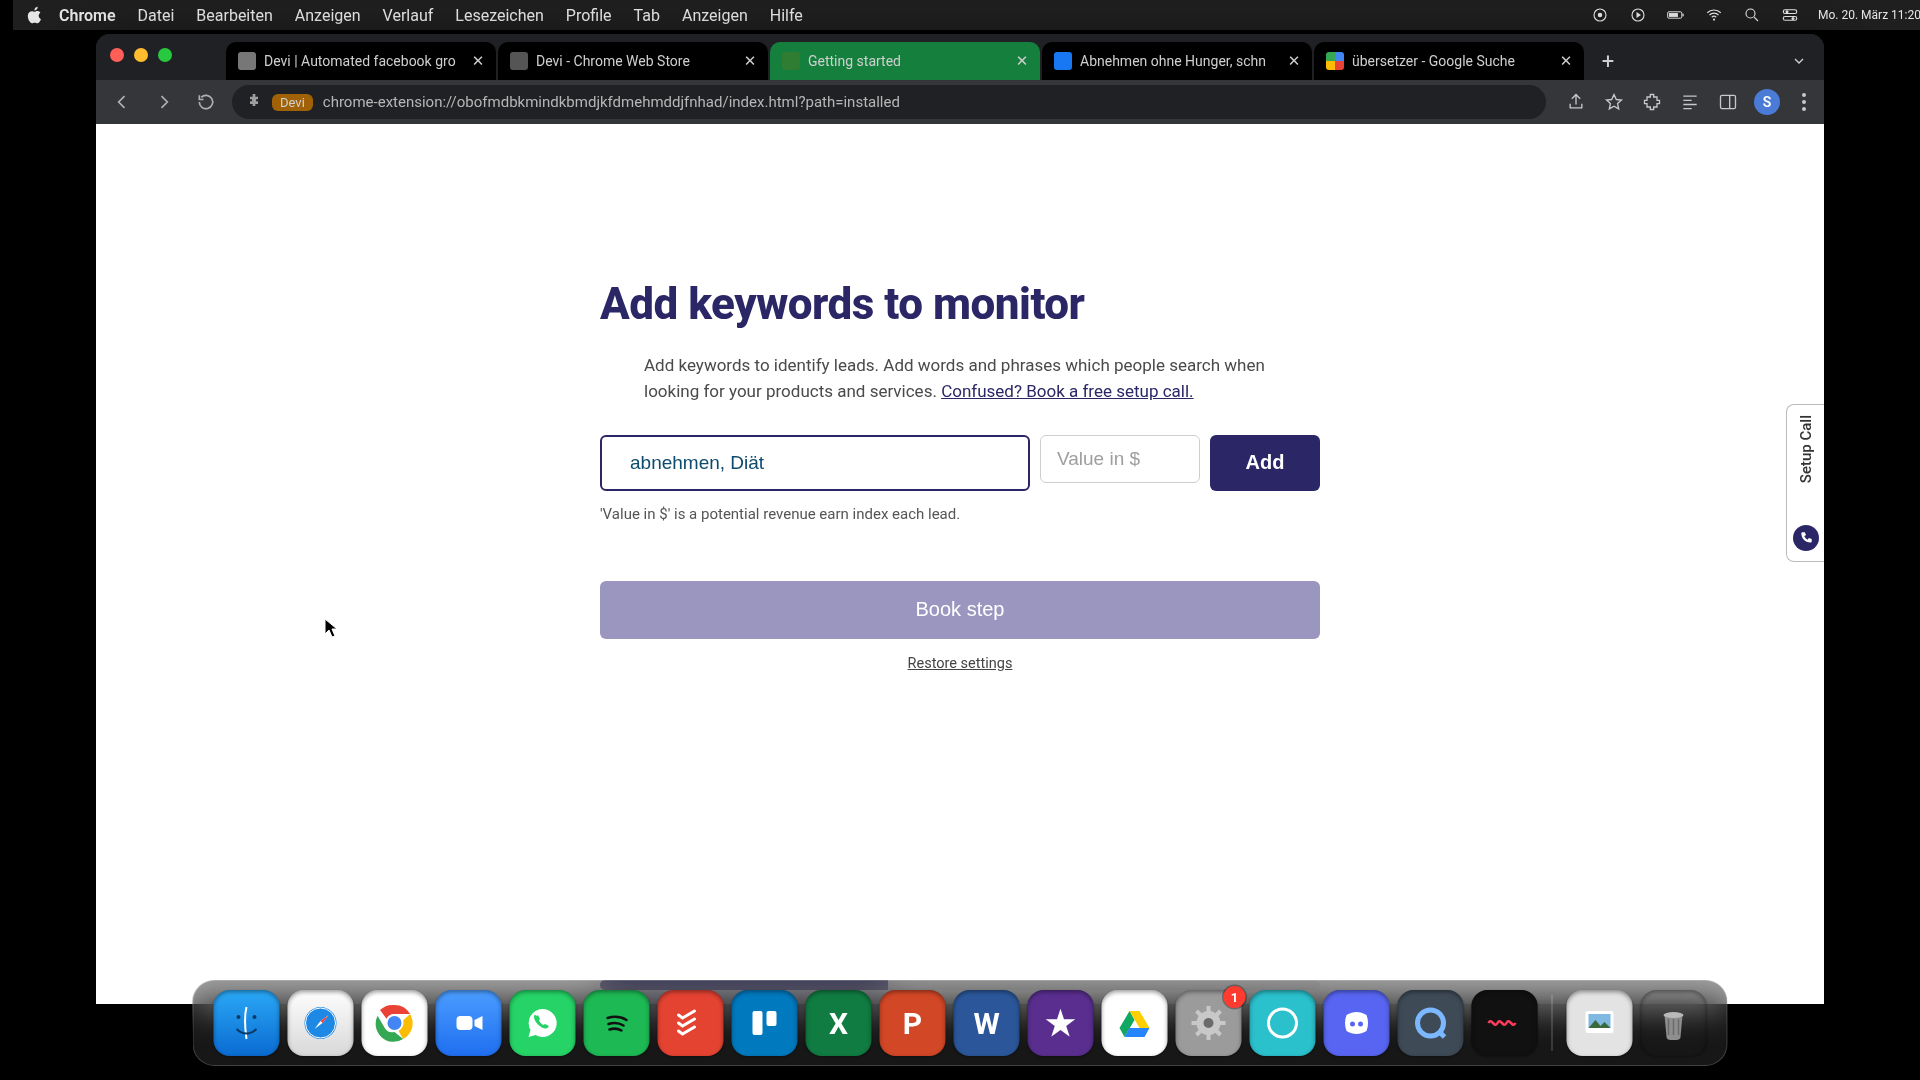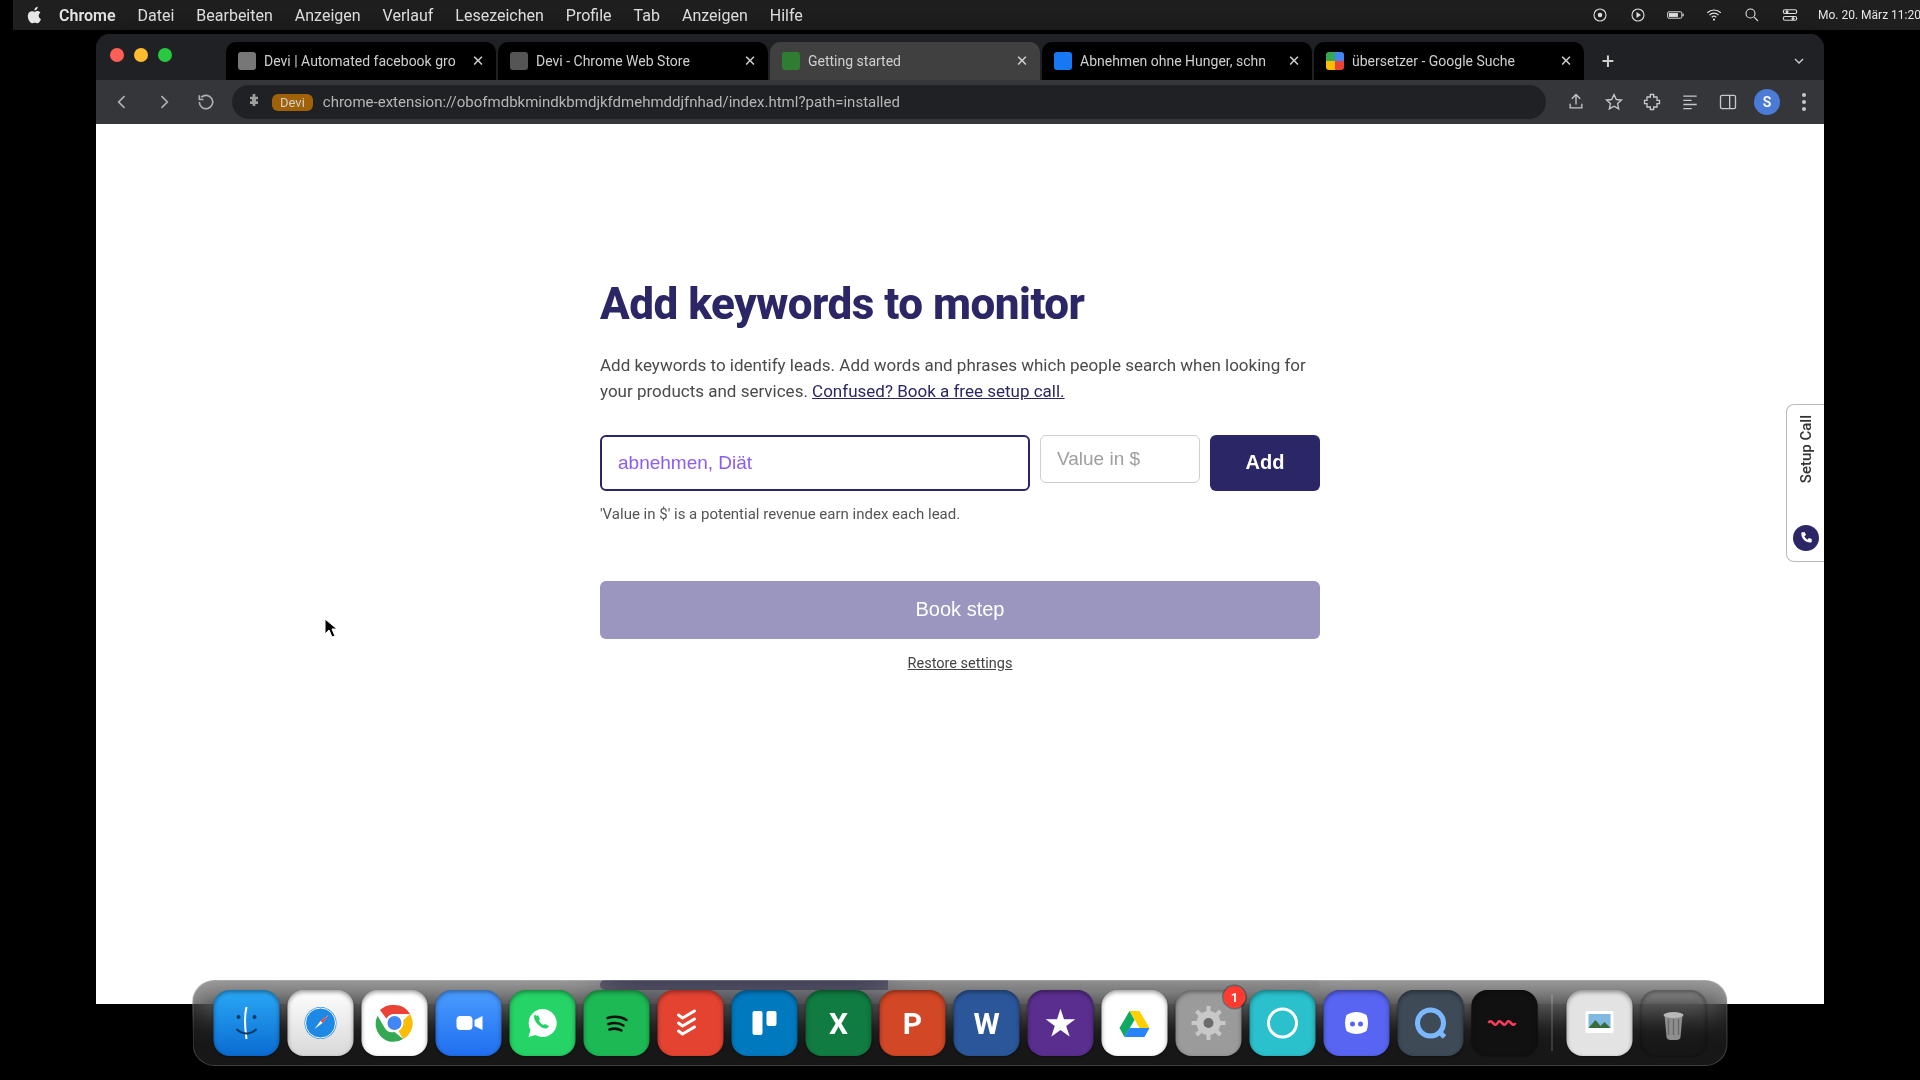--- a/index.html
+++ b/index.html
@@ -20,21 +20,21 @@
   
   .chrome { position:absolute; left:96px; top:34px; width:1728px; border-radius:14px 14px 0 0; overflow:hidden; background:#202124; box-shadow:0 10px 40px rgba(0,0,0,0.6); }
   .tabstrip { height:46px; background:#202124; display:flex; align-items:flex-end; padding-left:10px; gap:0; position:relative; }
   .traffic { position:absolute; left:14px; top:14px; display:flex; gap:10px; }
   .traffic div { width:14px; height:14px; border-radius:50%; }
   .traffic .red { background:#ff5f57; }
   .traffic .yellow { background:#febc2e; }
   .traffic .green { background:#28c840; }
   .tabs { display:flex; align-items:flex-end; margin-left:120px; height:100%; }
   .tab { height:38px; width:270px; background:#000000; border-radius:10px 10px 0 0; display:flex; align-items:center; padding:0 10px 0 12px; gap:8px; color:#cfcfcf; font-size:14px; margin-right:2px; position:relative; max-width:270px; overflow:hidden; }
-  .tab.active { background:#404040; }
+  .tab.active { background:#15803d; }
   .tab .favicon { width:18px; height:18px; border-radius:3px; display:flex; align-items:center; justify-content:center; flex:0 0 18px; }
   .tab .title { white-space:nowrap; overflow:hidden; text-overflow:ellipsis; flex:1; }
   .tab .close { width:16px; height:16px; color:#cfcfcf; font-size:15px; line-height:16px; text-align:center; }
   .newtab { width:28px; height:28px; margin:0 8px 5px 8px; display:flex; align-items:center; justify-content:center; color:#cfcfcf; font-size:22px; }
   .tabstrip .tabmenu { margin-left:auto; margin-right:14px; margin-bottom:8px; color:#cfcfcf; width:22px; height:22px; display:flex; align-items:center; justify-content:center; }
   .tabstrip .tabmenu svg { width:16px; height:16px; stroke:#cfcfcf; fill:none; stroke-width:2; }
 
   .toolbar { height:44px; background:#35363a; display:flex; align-items:center; padding:0 10px; gap:10px; }
   .toolbar .nav-btn { width:32px; height:32px; display:flex; align-items:center; justify-content:center; border-radius:50%; }
   .toolbar .nav-btn svg { width:20px; height:20px; fill:none; stroke:#b0b0b0; stroke-width:2; }
@@ -46,24 +46,24 @@
   .toolbar .right-icons svg { width:20px; height:20px; stroke:#c8c8c8; fill:none; stroke-width:1.6; }
   .avatar { width:26px; height:26px; border-radius:50%; background:#4a7bd6; color:#fff; display:flex; align-items:center; justify-content:center; font-size:14px; font-weight:600; }
   .menu-dots { width:20px; display:flex; flex-direction:column; align-items:center; gap:3px; }
   .menu-dots span { width:4px; height:4px; border-radius:50%; background:#c8c8c8; }
 
   .content { background:#fff; height:880px; position:relative; }
 
   
   .page { width:720px; margin:0 auto; padding-top:154px; text-align:left; }
   .page h1 { font-size:44px; font-weight:800; color:#2b2766; letter-spacing:-0.5px; margin-bottom:22px; }
-  .page .subtitle { font-size:17px; color:#4a4a4a; line-height:1.55; margin-bottom:30px; }
+  .page .subtitle { font-size:17px; color:#4a4a4a; line-height:1.55; margin-bottom:30px;margin-left:44px; }
   .page .subtitle a { color:#2b2766; text-decoration:underline; }
   .inputs { display:flex; gap:10px; align-items:stretch; }
-  .kw-input { flex:1; height:56px; border:2px solid #2b2766; border-radius:6px; padding:0 16px; font-size:19px; color:#8b5cf6; outline:none; }
+  .kw-input { flex:1; height:56px; border:2px solid #2b2766; border-radius:6px; padding:0 28px; font-size:19px; color:#0c4a6e; outline:none; }
   .val-input { width:160px; height:48px; border:1px solid #cfcfcf; border-radius:6px; padding:0 16px; font-size:19px; color:#222; outline:none; }
   .val-input::placeholder, .kw-input::placeholder { color:#9e9e9e; }
   .add-btn { width:110px; height:56px; background:#2b2766; color:#fff; border:none; border-radius:6px; font-size:20px; font-weight:700; cursor:pointer; }
   .helper { font-size:15px; color:#555; margin-top:14px; }
   .next-btn { display:block; width:100%; height:58px; margin-top:58px; background:#9b96c0; color:#fff; border:none; border-radius:6px; font-size:20px; cursor:pointer; }
   .restore { display:block; margin:16px auto 0 auto; font-size:14.5px; color:#444; text-decoration:underline; text-align:center; }
   .progress { position:absolute; left:0; right:0; bottom:0; }
   .progress .track { width:720px; margin:0 auto; height:10px; background:#e7e7e7; border-radius:5px; overflow:hidden; margin-bottom:14px; }
   .progress .fill { height:100%; width:40%; background:#2b2766; }
 

